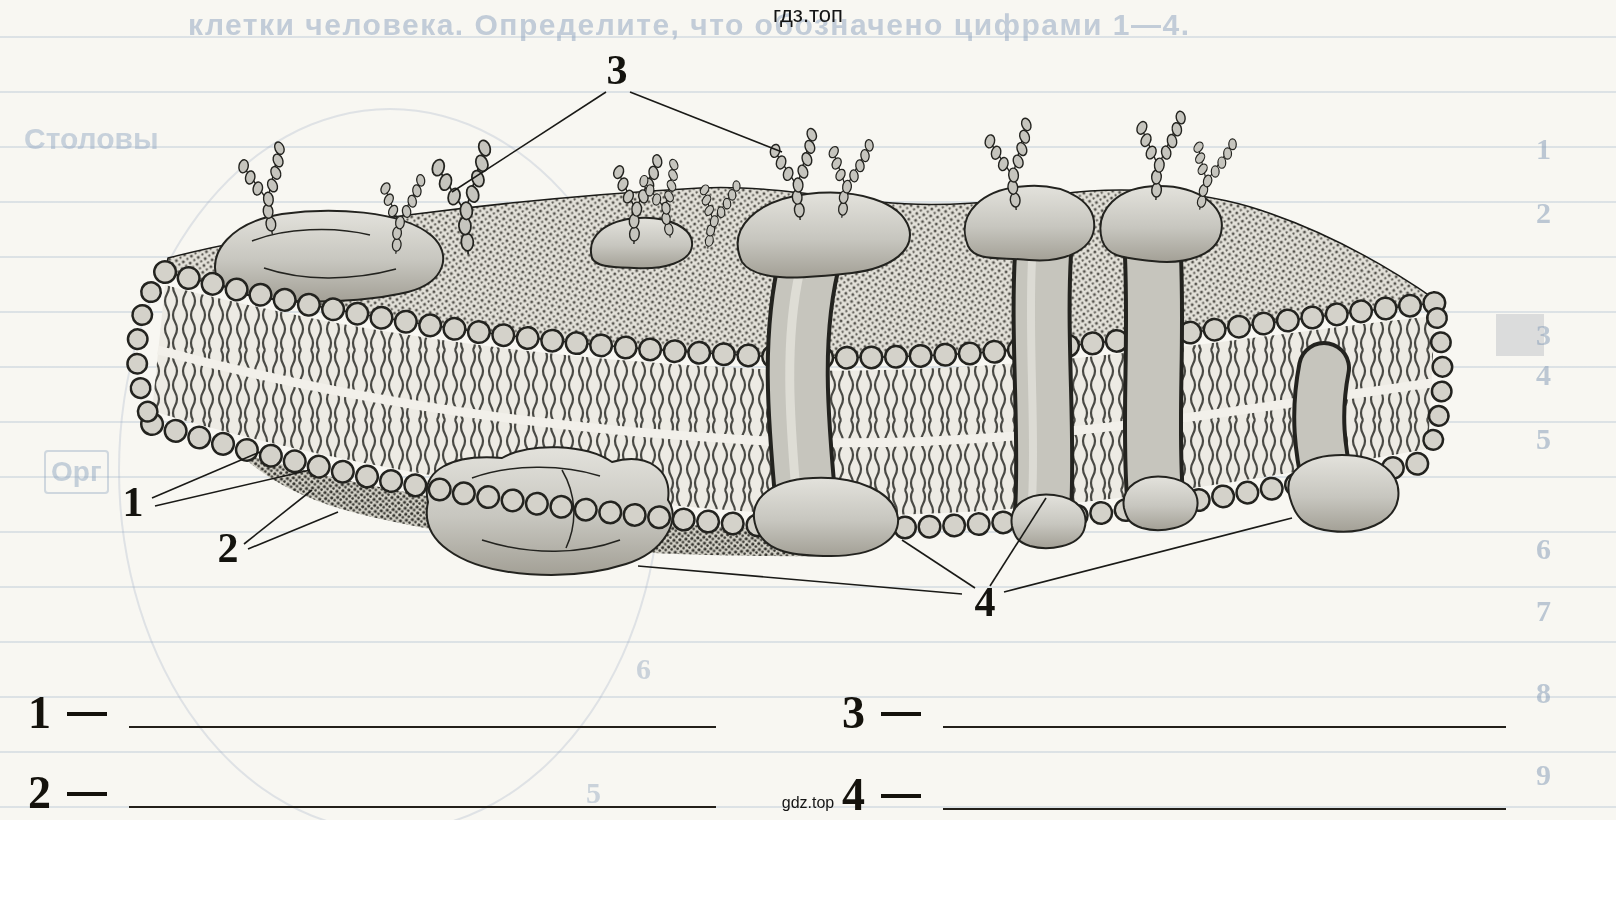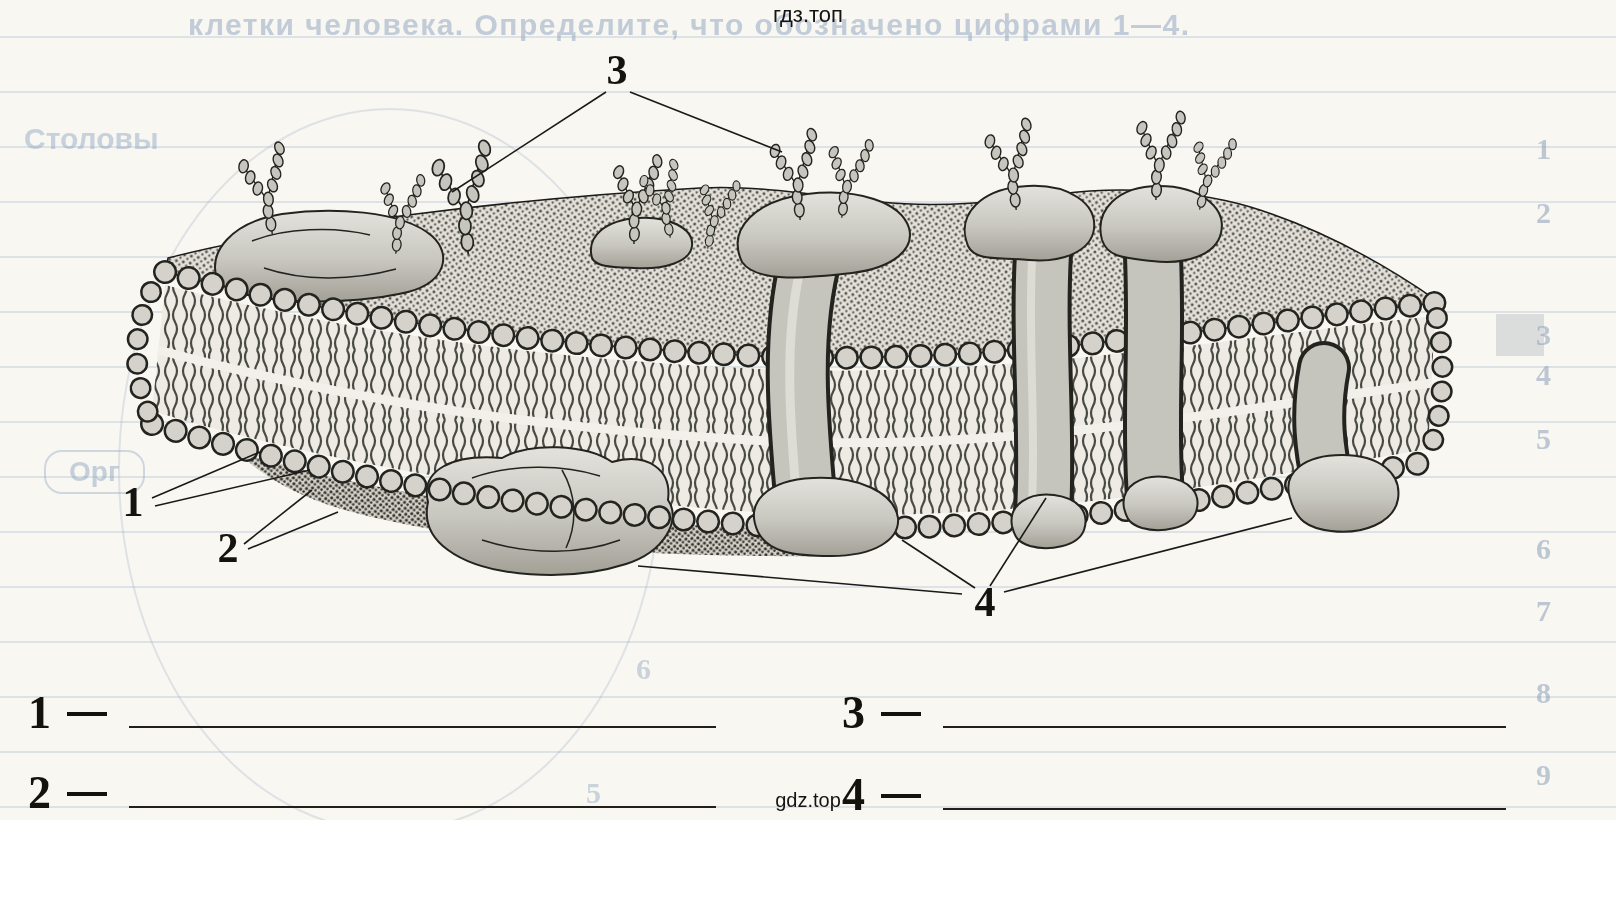--- a/index.html
+++ b/index.html
@@ -11,33 +11,33 @@
   .bleed{position:absolute;inset:0;pointer-events:none;}
   .ruled-lines{position:absolute;left:0;right:0;top:36px;height:836px;
     background:repeating-linear-gradient(180deg,rgba(157,178,200,.30) 0 2px,transparent 2px 55px);}
   .bleed-heading{position:absolute;left:188px;top:8px;
     font:700 30px "Liberation Sans",sans-serif;letter-spacing:1.5px;
     color:rgba(140,162,190,.50);white-space:nowrap;}
   .bleed-word-left{position:absolute;left:24px;top:122px;
     font:700 30px "Liberation Sans",sans-serif;color:rgba(140,162,190,.45);}
   .bleed-word-box{position:absolute;left:44px;top:450px;
     font:700 28px "Liberation Sans",sans-serif;color:rgba(140,162,190,.48);
-    border:2px solid rgba(140,162,190,.38);border-radius:18px;padding:4px 23px;}
+    border:2px solid rgba(140,162,190,.38);border-radius:4px;padding:4px 5px;}
   .bleed-ellipse{position:absolute;left:118px;top:108px;width:540px;height:720px;
     border:2.5px solid rgba(150,168,192,.26);border-radius:50%;}
   .margin-box{position:absolute;left:1496px;top:314px;width:48px;height:42px;
     background:rgba(130,140,155,.25);}
   .margin-num{position:absolute;left:1536px;
     font:700 30px "Liberation Serif",serif;color:rgba(139,160,186,.55);}
   .inner-num{position:absolute;font:700 30px "Liberation Serif",serif;color:rgba(139,160,186,.42);}
   
   .wm{position:absolute;left:50%;transform:translateX(-50%);
     font-family:"Liberation Sans",sans-serif;color:#151515;}
   .wm-top{top:2px;font-size:22px;}
-  .wm-bottom{bottom:8px;font-size:20px;}
+  .wm-bottom{bottom:8px;font-size:16px;}
   
   svg.diagram{position:absolute;left:0;top:0;}
   .dnum{font:700 42px "Liberation Serif",serif;fill:#14130e;}
   
   .answer-row{position:absolute;display:flex;align-items:flex-start;}
   .ans-num{font:700 46px/1 "Liberation Serif",serif;color:#14120c;}
   .ans-dash{width:40px;height:4px;background:#14120c;margin:22px 0 0 16px;}
   .ans-line{flex:1;height:36px;border-bottom:2.5px solid #23201a;margin-left:22px;}
 </style>
 </head>

